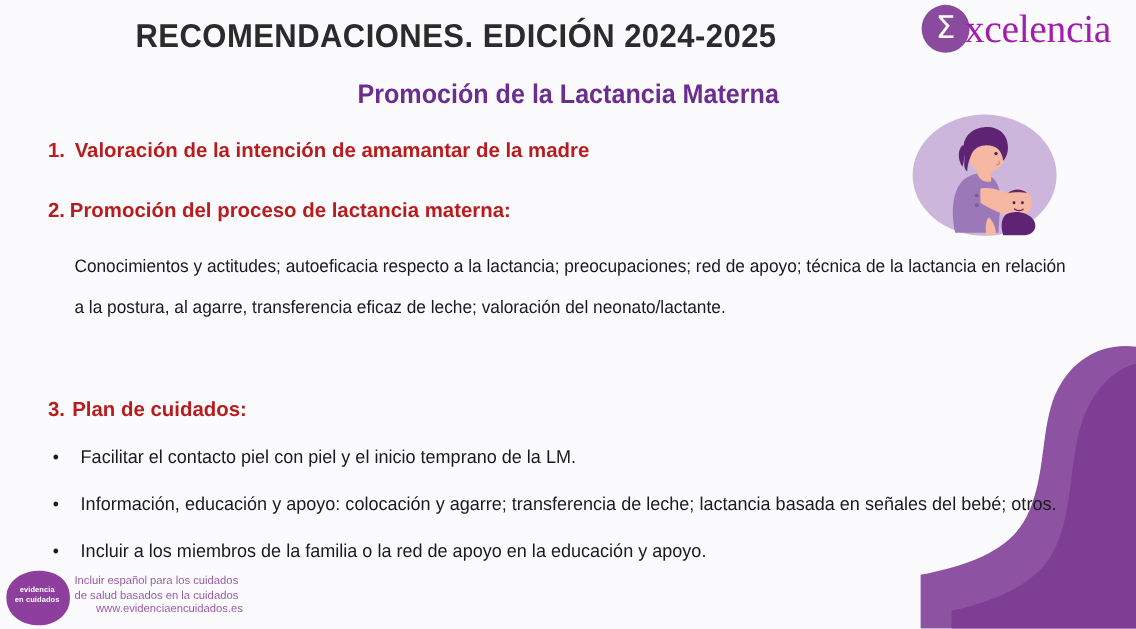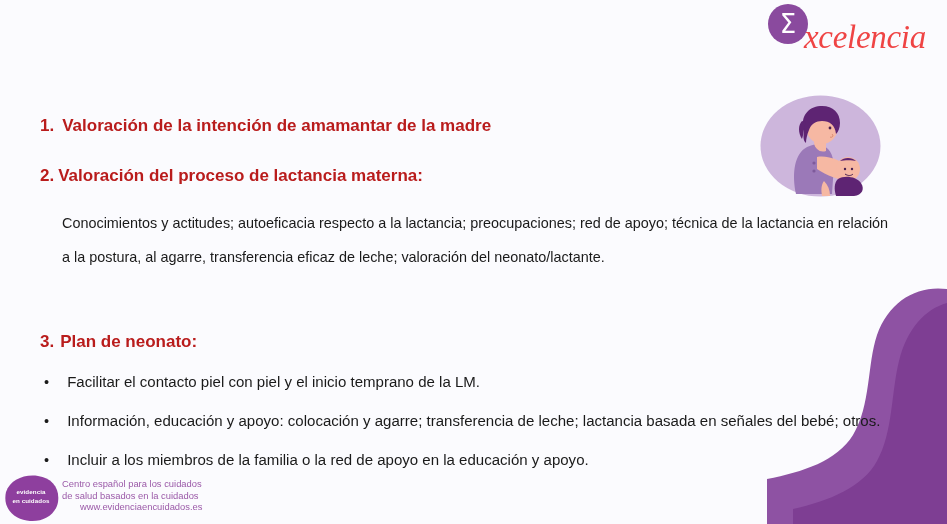--- a/index.html
+++ b/index.html
@@ -95,27 +95,26 @@
     align-items: center;
     justify-content: center;
     font-size: 26px;
     font-family: "DejaVu Sans", sans-serif;
     line-height: 1;
     flex: 0 0 auto;
   }
   .logo-word {
     margin-left: -4px;
     font-family: "Liberation Serif", serif;
-    font-style: italic;
     font-size: 33px;
-    color: #ef4444;
+    color: #a21caf;
     letter-spacing: -0.3px;
     line-height: 1;
     position: relative;
-    top: 13px;
+    top: 1px;
   }
 
   
   .illustration {
     position: absolute;
     left: 760px;
     top: 95px;
     width: 121px;
     height: 102px;
     z-index: 3;
@@ -245,20 +244,24 @@
 
 <div class="slide">
 
   <div class="blob-wrap">
     <svg class="blob-svg" width="180" height="259" viewBox="0 0 180 259" xmlns="http://www.w3.org/2000/svg" aria-hidden="true">
       <path d="M180 24 C150 20 122 36 110 70 C100 100 104 140 86 170 C70 196 36 207 0 214 L0 259 L180 259 Z" fill="#8E52A3"></path>
       <path d="M180 38 C158 44 140 64 132 96 C124 128 126 168 110 196 C96 222 62 236 26 244 L26 259 L180 259 Z" fill="#7E3E93"></path>
     </svg>
   </div>
 
+  <div class="header">
+    <div class="main-title">RECOMENDACIONES. EDICIÓN 2024-2025</div>
+    <div class="subtitle">Promoción de la Lactancia Materna</div>
+  </div>
 
   <div class="logo">
     <div class="logo-circle">Σ</div>
     <div class="logo-word">xcelencia</div>
   </div>
 
   <div class="illustration">
     <svg width="121" height="102" viewBox="0 0 121 102" xmlns="http://www.w3.org/2000/svg" aria-hidden="true">
       <ellipse cx="60.5" cy="51" rx="60" ry="50.5" fill="#CDB6DC"></ellipse>
       <g>
@@ -292,27 +295,27 @@
     </svg>
   </div>
 
   <div class="content">
 
     <div class="item-num item1">
       <span class="num">1.</span><span>Valoración de la intención de amamantar de la madre</span>
     </div>
 
     <div class="item-num item2">
-      <span class="num">2.</span><span>Valoración del proceso de lactancia materna:</span>
+      <span class="num">2.</span><span>Promoción del proceso de lactancia materna:</span>
     </div>
 
     <div class="para">Conocimientos y actitudes; autoeficacia respecto a la lactancia; preocupaciones; red de apoyo; técnica de la lactancia en  relación a la postura, al agarre, transferencia eficaz de leche; valoración del neonato/lactante.</div>
 
     <div class="item-num item3">
-      <span class="num">3.</span><span>Plan de neonato:</span>
+      <span class="num">3.</span><span>Plan de cuidados:</span>
     </div>
 
     <div class="bullets">
       <div class="bullet b1">
         <span class="dot">•</span>
         <span>Facilitar el contacto piel con piel y el inicio temprano de la LM.</span>
       </div>
       <div class="bullet b2">
         <span class="dot">•</span>
         <span>Información, educación y apoyo: colocación y agarre; transferencia de leche; lactancia basada en señales del bebé; otros.</span>
@@ -329,19 +332,19 @@
     <div class="footer-badge">
       <svg width="58" height="48" viewBox="0 0 58 48" xmlns="http://www.w3.org/2000/svg" aria-hidden="true">
         <path d="M4 18 C8 6 22 0 36 2 C50 4 58 14 56 28 C54 40 42 48 28 47 C14 46 0 36 4 18 Z" fill="#8E3F9E"></path>
       </svg>
       <div class="badge-text">
         <div>evidencia</div>
         <div>en cuidados</div>
       </div>
     </div>
     <div class="footer-lines">
-      <div class="l1">Centro español para los cuidados</div>
+      <div class="l1">Incluir español para los cuidados</div>
       <div class="l2">de salud basados en la cuidados</div>
       <div class="l3">www.evidenciaencuidados.es</div>
     </div>
   </div>
 
 </div>
 
 </body></html>

